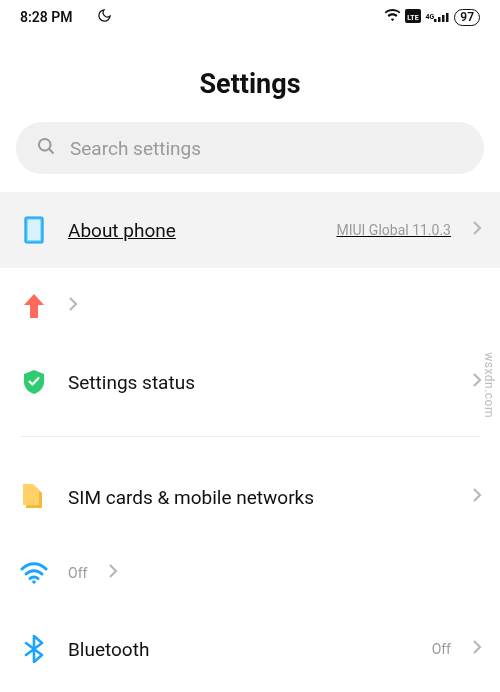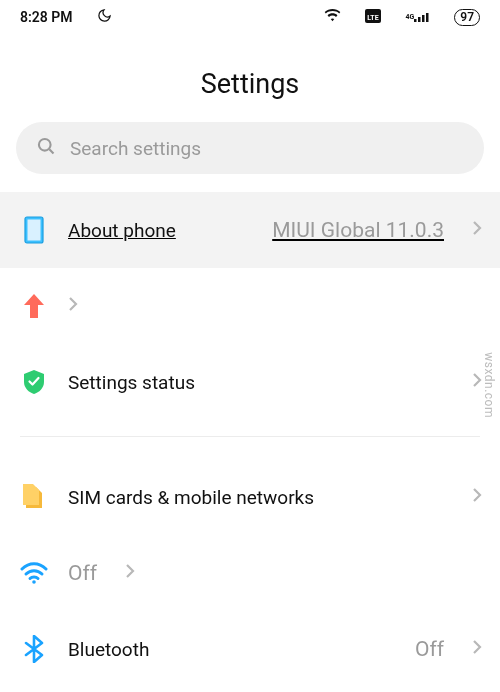--- a/index.html
+++ b/index.html
@@ -27,34 +27,34 @@
     }
     .status-left {
       display: flex;
       align-items: center;
       gap: 24px;
       text-align: right;
     }
     .status-right {
       display: flex;
       align-items: center;
-      gap: 24px;
+      gap: 4px;
     }
     .battery-pill {
       border: 1.4px solid #111;
       border-radius: 9px;
       padding: 0px 5px;
       font-size: 12px;
       font-weight: 600;
       line-height: 15px;
     }
     .title {
       text-align: center;
       font-size: 27px;
-      font-weight: 400;
+      font-weight: 700;
       color: #111;
       margin-top: 34px;
       margin-bottom: 22px;
     }
     .search-bar {
       margin: 12px 16px 18px 16px;
       background: #f0f0f0;
       border-radius: 28px;
       height: 52px;
       display: flex;
@@ -89,23 +89,23 @@
       display: flex;
       justify-content: center;
       align-items: center;
     }
     .row .label {
       flex: 1;
       font-size: 19px;
       color: #111;
     }
     .row .value {
-      font-size: 21px;
+      font-size: 14px;
       color: #9a9a9a;
-      margin-right: 8px;
+      margin-right: 1px;
     }
     .chevron {
       color: #b8b8b8;
     }
     .section-divider {
       height: 1px;
       background: #ececec;
       margin: 16px 20px 22px 20px;
     }
     .watermark {

